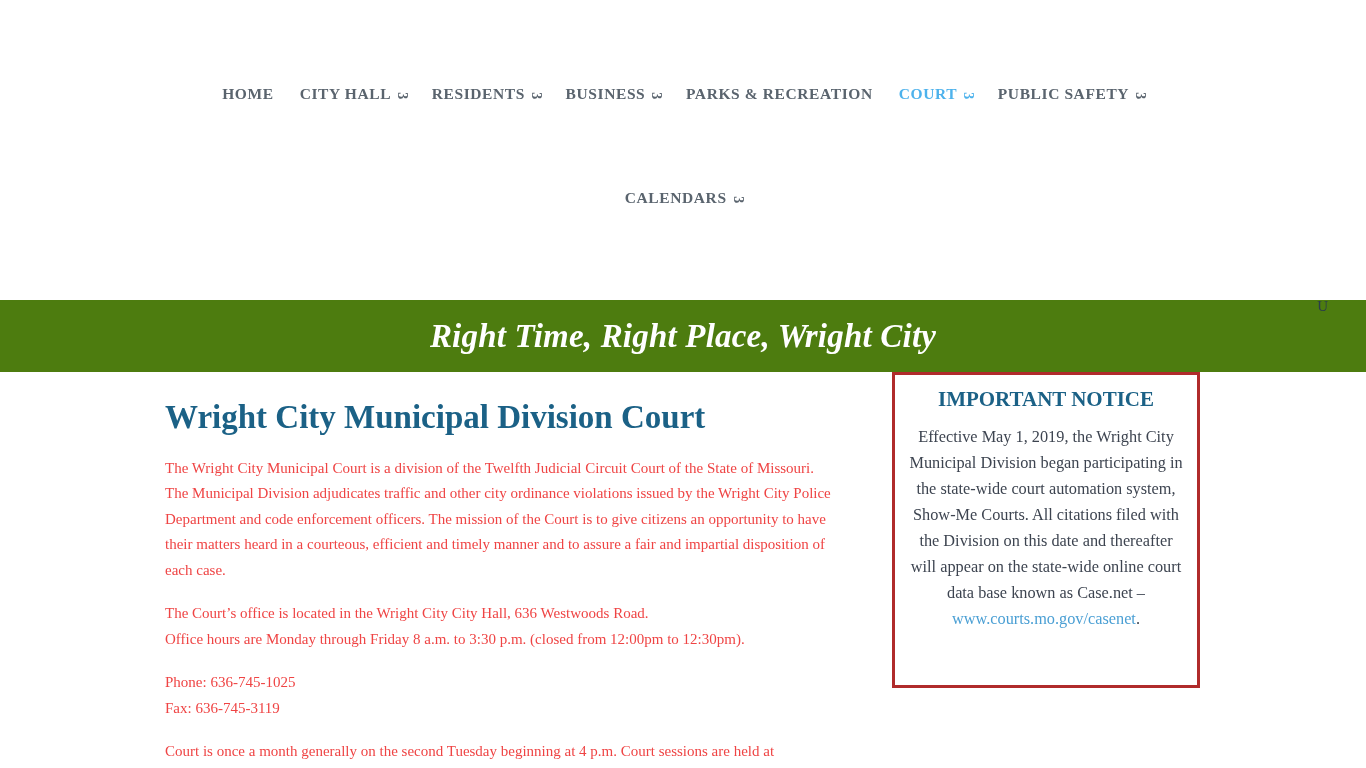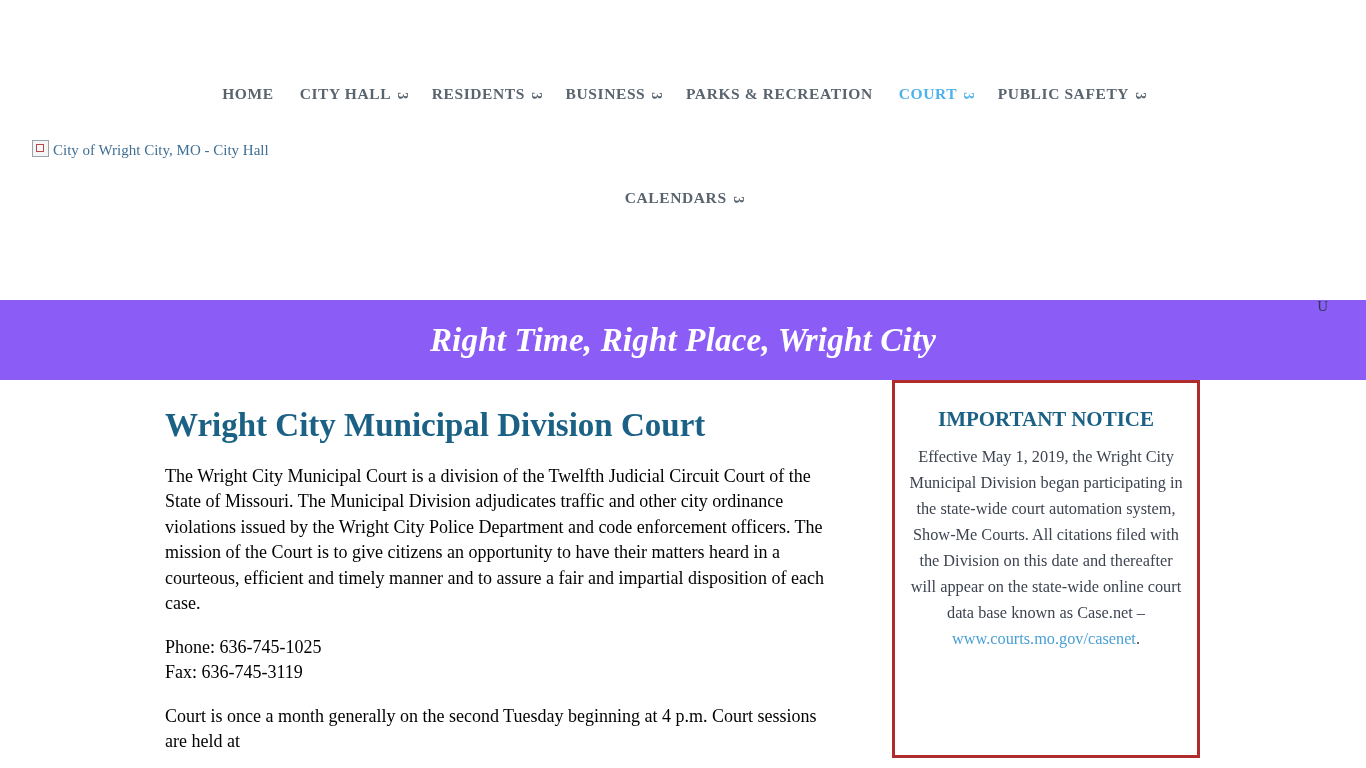--- a/index.html
+++ b/index.html
@@ -100,22 +100,22 @@
     right: 38px;
     top: 298px;
     font-size: 15px;
     color: #2a3b4d;
     font-family: "Liberation Serif", serif;
   }
 
   
   .banner {
     width: 100%;
-    height: 80px;
-    background: #8b5cf6;
+    height: 72px;
+    background: #4d7c0f;
     display: flex;
     align-items: center;
     justify-content: center;
   }
   .banner-text {
     font-family: "Liberation Serif", serif;
     font-style: italic;
     font-weight: bold;
     font-size: 33px;
     color: #ffffff;
@@ -138,38 +138,38 @@
   .page-title {
     font-family: "Liberation Serif", serif;
     font-weight: bold;
     font-size: 33px;
     color: #1b6186;
     margin: 0 0 18px 0;
     line-height: 1.2;
   }
   .body-par {
     font-family: "Liberation Serif", serif;
-    font-size: 18px;
+    font-size: 15px;
     line-height: 25.5px;
-    color: #000000;
+    color: #ef4444;
     margin: 0 0 18px 0;
   }
 
   
   .notice-box {
     position: absolute;
     left: 892px;
     top: 0px;
     width: 308px;
     border: 3px solid #b02b2b;
     box-sizing: border-box;
-    padding: 20px 14px 16px 14px;
+    padding: 8px 14px 16px 14px;
     text-align: center;
     background: #ffffff;
-    height: 378px;
+    height: 316px;
     overflow: hidden;
   }
   .notice-title {
     font-family: "Liberation Serif", serif;
     font-weight: bold;
     font-size: 21px;
     color: #1b6186;
     margin: 4px 0 12px 0;
   }
   .notice-par {
@@ -193,40 +193,39 @@
   <div class="nav-row-top">
     <span class="nav-item"><span>HOME</span></span>
     <span class="nav-item"><span>CITY HALL</span><span class="nav-caret">3</span></span>
     <span class="nav-item"><span>RESIDENTS</span><span class="nav-caret">3</span></span>
     <span class="nav-item"><span>BUSINESS</span><span class="nav-caret">3</span></span>
     <span class="nav-item"><span>PARKS &amp; RECREATION</span></span>
     <span class="nav-item active"><span>COURT</span><span class="nav-caret">3</span></span>
     <span class="nav-item"><span>PUBLIC SAFETY</span><span class="nav-caret">3</span></span>
   </div>
 
-  <div class="logo-broken">
-    <span class="broken-icon"></span><span>City of Wright City, MO - City Hall</span>
-  </div>
 
   <div class="nav-row-second">
     <span class="nav-item"><span>CALENDARS</span><span class="nav-caret">3</span></span>
   </div>
 
   <div class="corner-glyph">U</div>
 </div>
 
 <div class="banner">
   <div class="banner-text">Right Time, Right Place, Wright City</div>
 </div>
 
 <div class="content-wrap">
 
   <div class="main-col">
     <h1 class="page-title">Wright City Municipal Division Court</h1>
     <p class="body-par">The Wright City Municipal Court is a division of the Twelfth Judicial Circuit Court of the State of Missouri. The Municipal Division adjudicates traffic and other city ordinance violations issued by the Wright City Police Department and code enforcement officers. The mission of the Court is to give citizens an opportunity to have their matters heard in a courteous, efficient and timely manner and to assure a fair and impartial disposition of each case.</p>
+    <p class="body-par" style="white-space:pre-line;">The Court’s office is located in the Wright City City Hall, 636 Westwoods Road.
+Office hours are Monday through Friday 8 a.m. to 3:30 p.m. (closed from 12:00pm to 12:30pm).</p>
     <p class="body-par" style="white-space:pre-line;">Phone: 636-745-1025
 Fax: 636-745-3119</p>
     <p class="body-par">Court is once a month generally on the second Tuesday beginning at 4 p.m. Court sessions are held at</p>
   </div>
 
   <div class="notice-box">
     <div class="notice-title">IMPORTANT NOTICE</div>
     <p class="notice-par"><span>Effective May 1, 2019, the Wright City Municipal Division began participating in the state-wide court automation system, Show-Me Courts. All citations filed with the Division on this date and thereafter will appear on the state-wide online court data base known as Case.net – </span><span class="notice-link">www.courts.mo.gov/casenet</span><span>.</span></p>
   </div>
 

